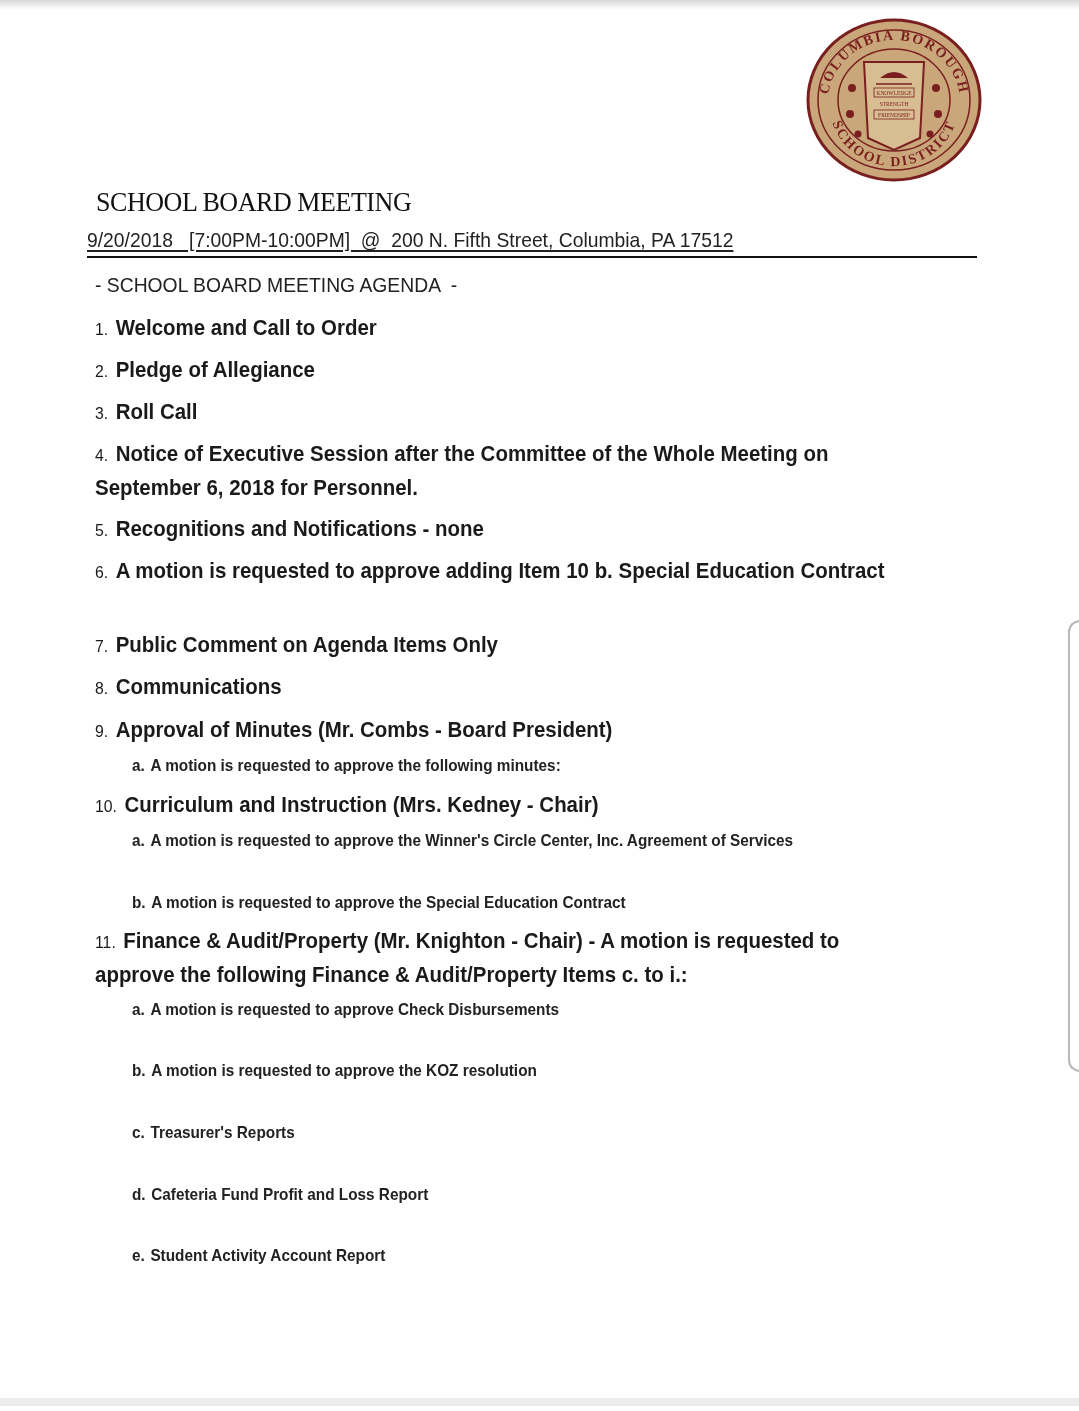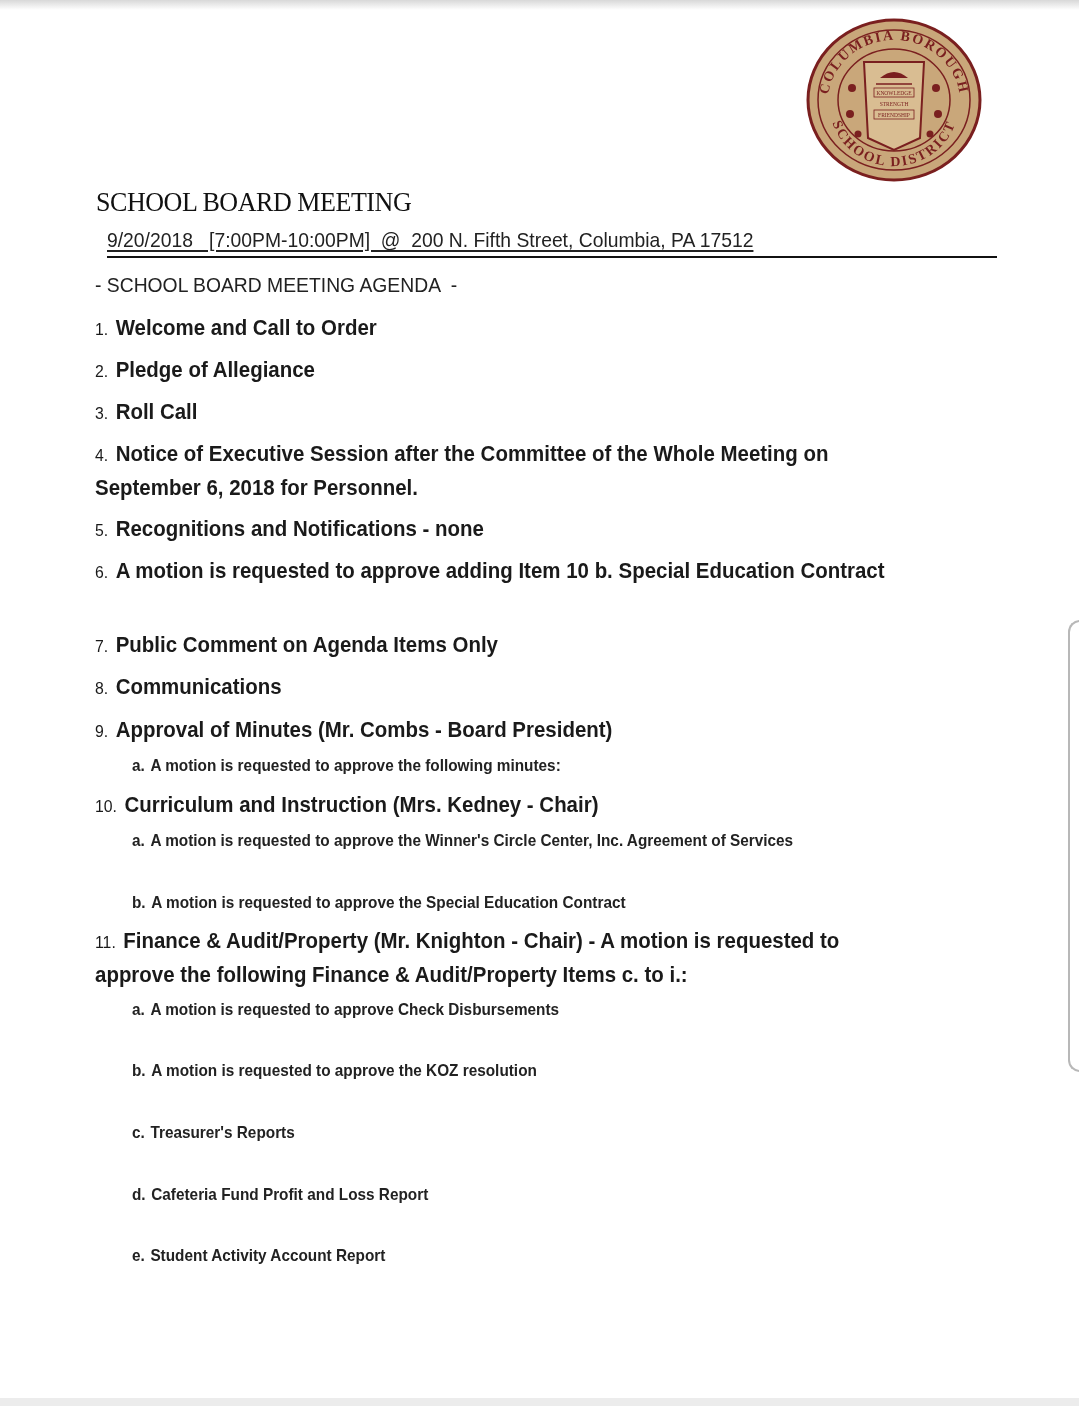--- a/index.html
+++ b/index.html
@@ -20,21 +20,21 @@
       border:2px solid #b8b8b8; border-right:none; border-radius:12px 0 0 12px; box-sizing:border-box;
     }
     .seal { position:absolute; left:806px; top:18px; width:176px; height:164px; }
     .title {
       position:absolute; left:96px; top:186px; margin:0;
       font-family:"Liberation Serif", serif; font-weight:normal;
       font-size:28px; letter-spacing:-0.5px; transform:scaleX(0.93); transform-origin:left;
       color:#111;
     }
     .meta-line {
-      position:absolute; left:107px; top:228px; width:890px; height:28px;
+      position:absolute; left:87px; top:228px; width:890px; height:28px;
       border-bottom:2.5px solid #111;
     }
     .meta-text {
       font-size:21px; color:#222; text-decoration:underline; text-underline-offset:3px;
       transform:scaleX(0.92); transform-origin:left; display:inline-block; white-space:pre;
     }
     .agenda-head {
       position:absolute; left:95px; top:273px; font-size:21px; color:#222;
       transform:scaleX(0.92); transform-origin:left; white-space:pre;
     }

